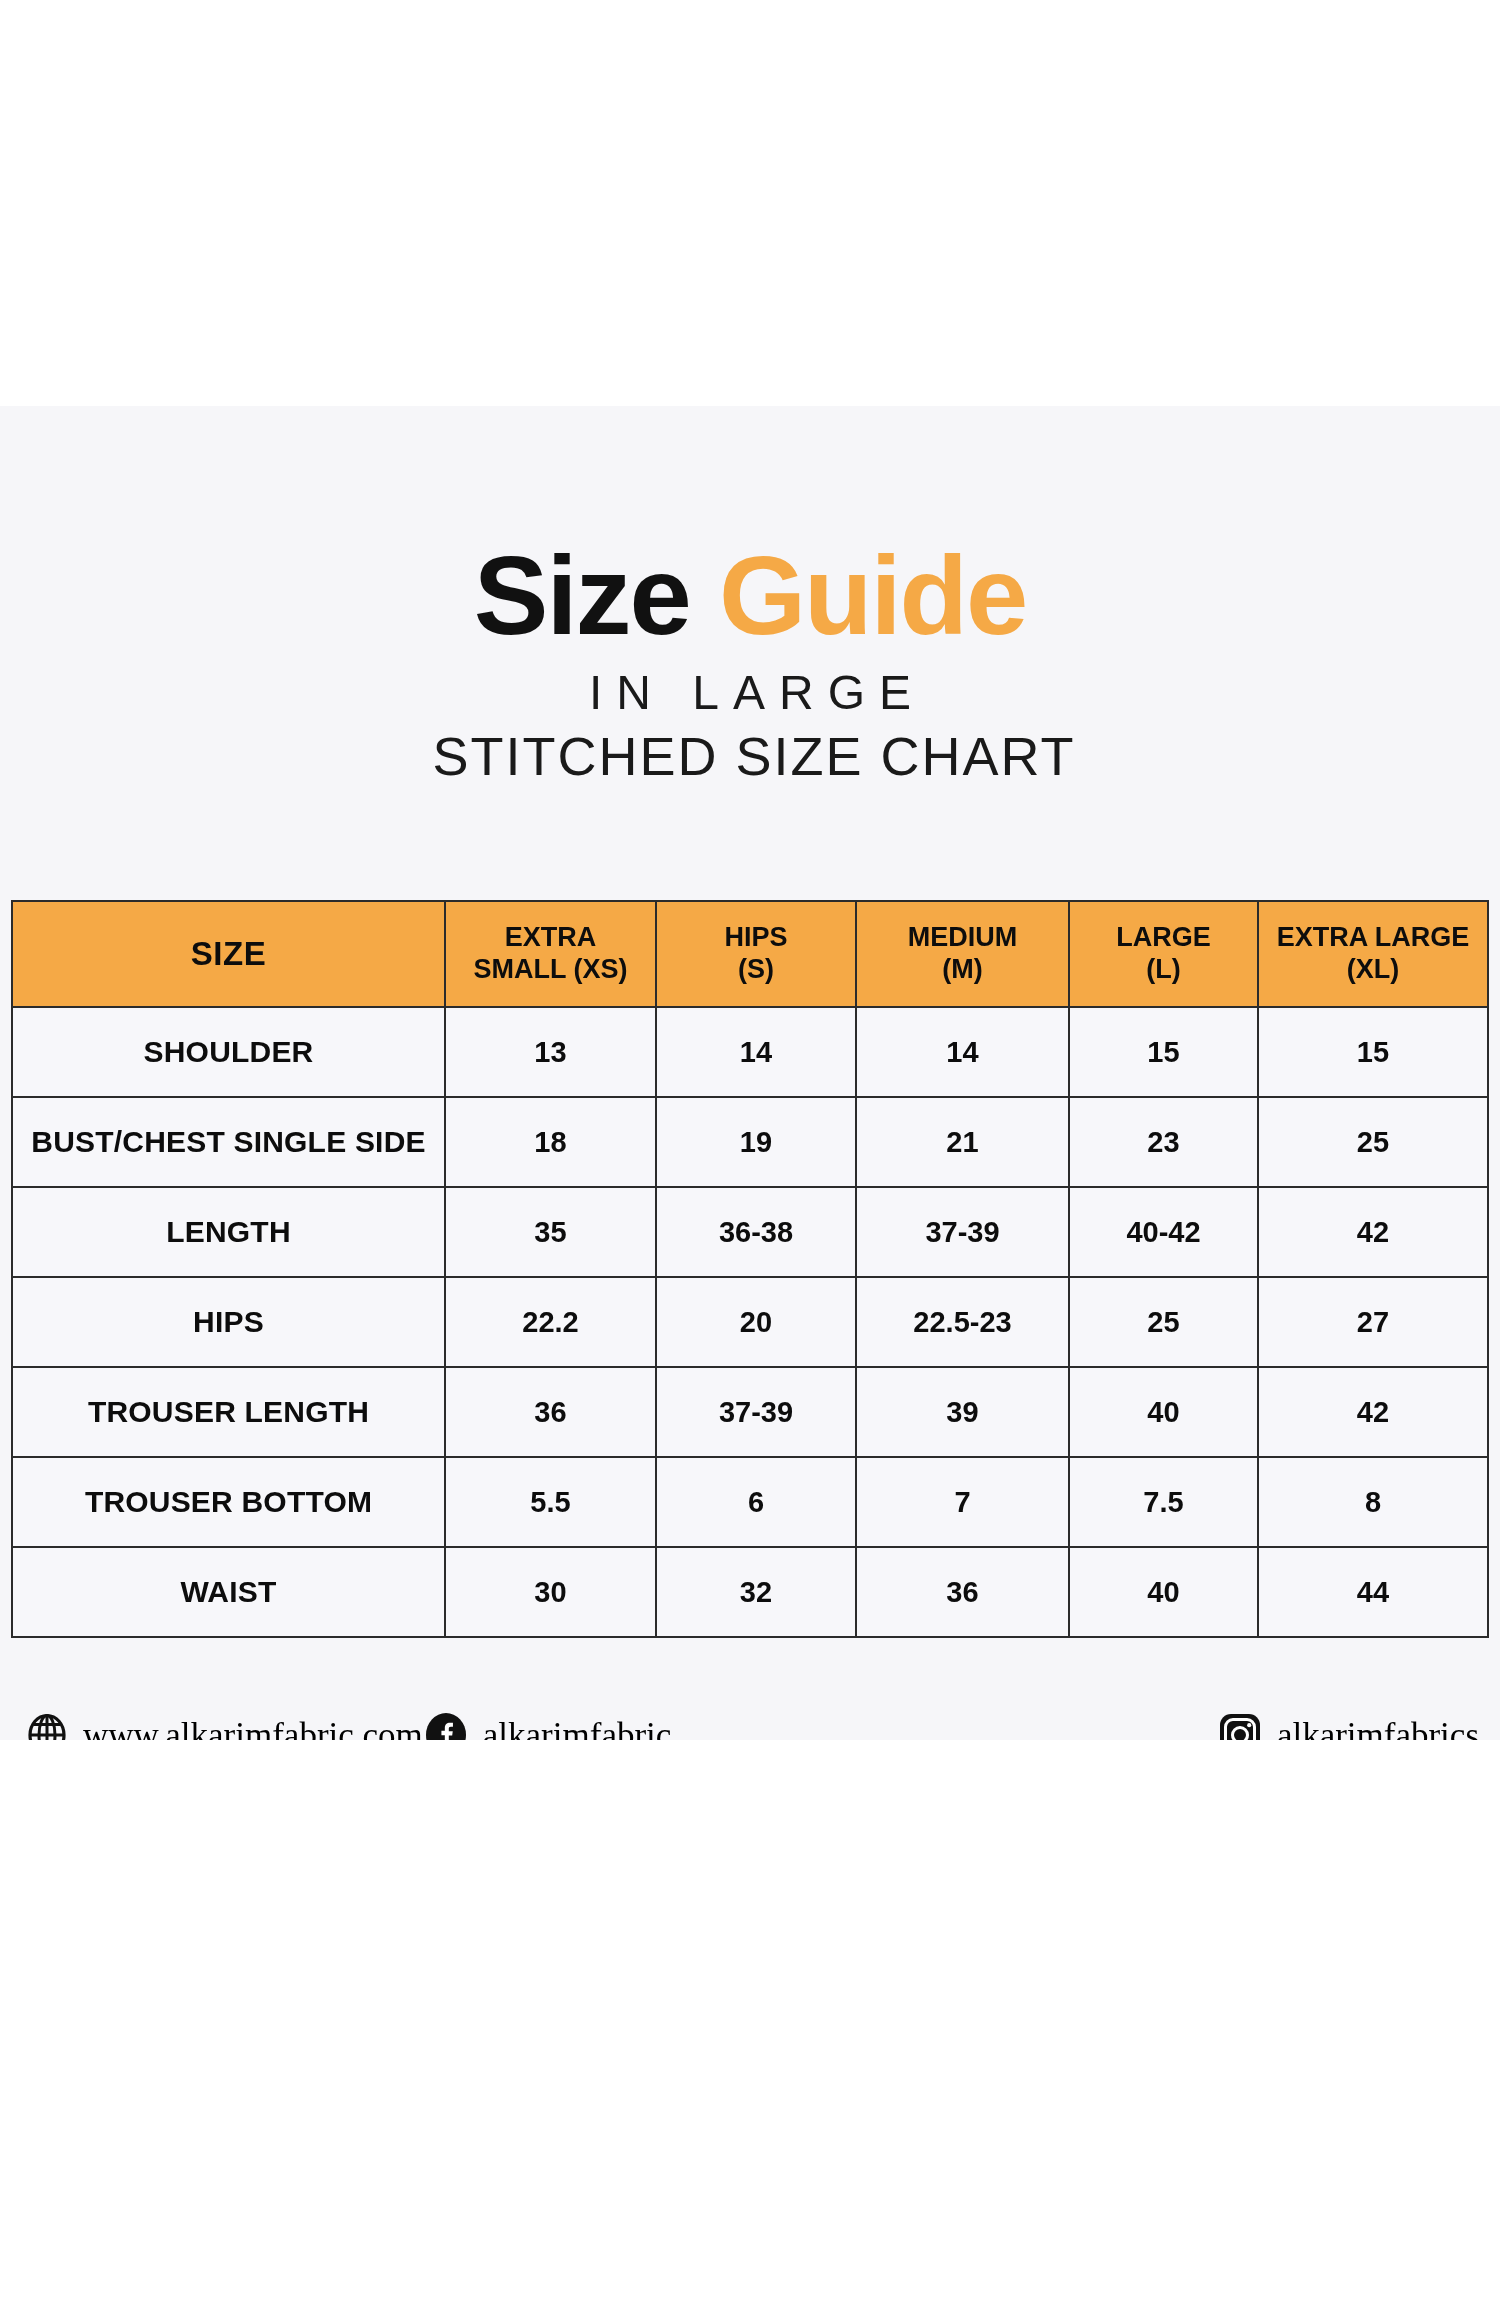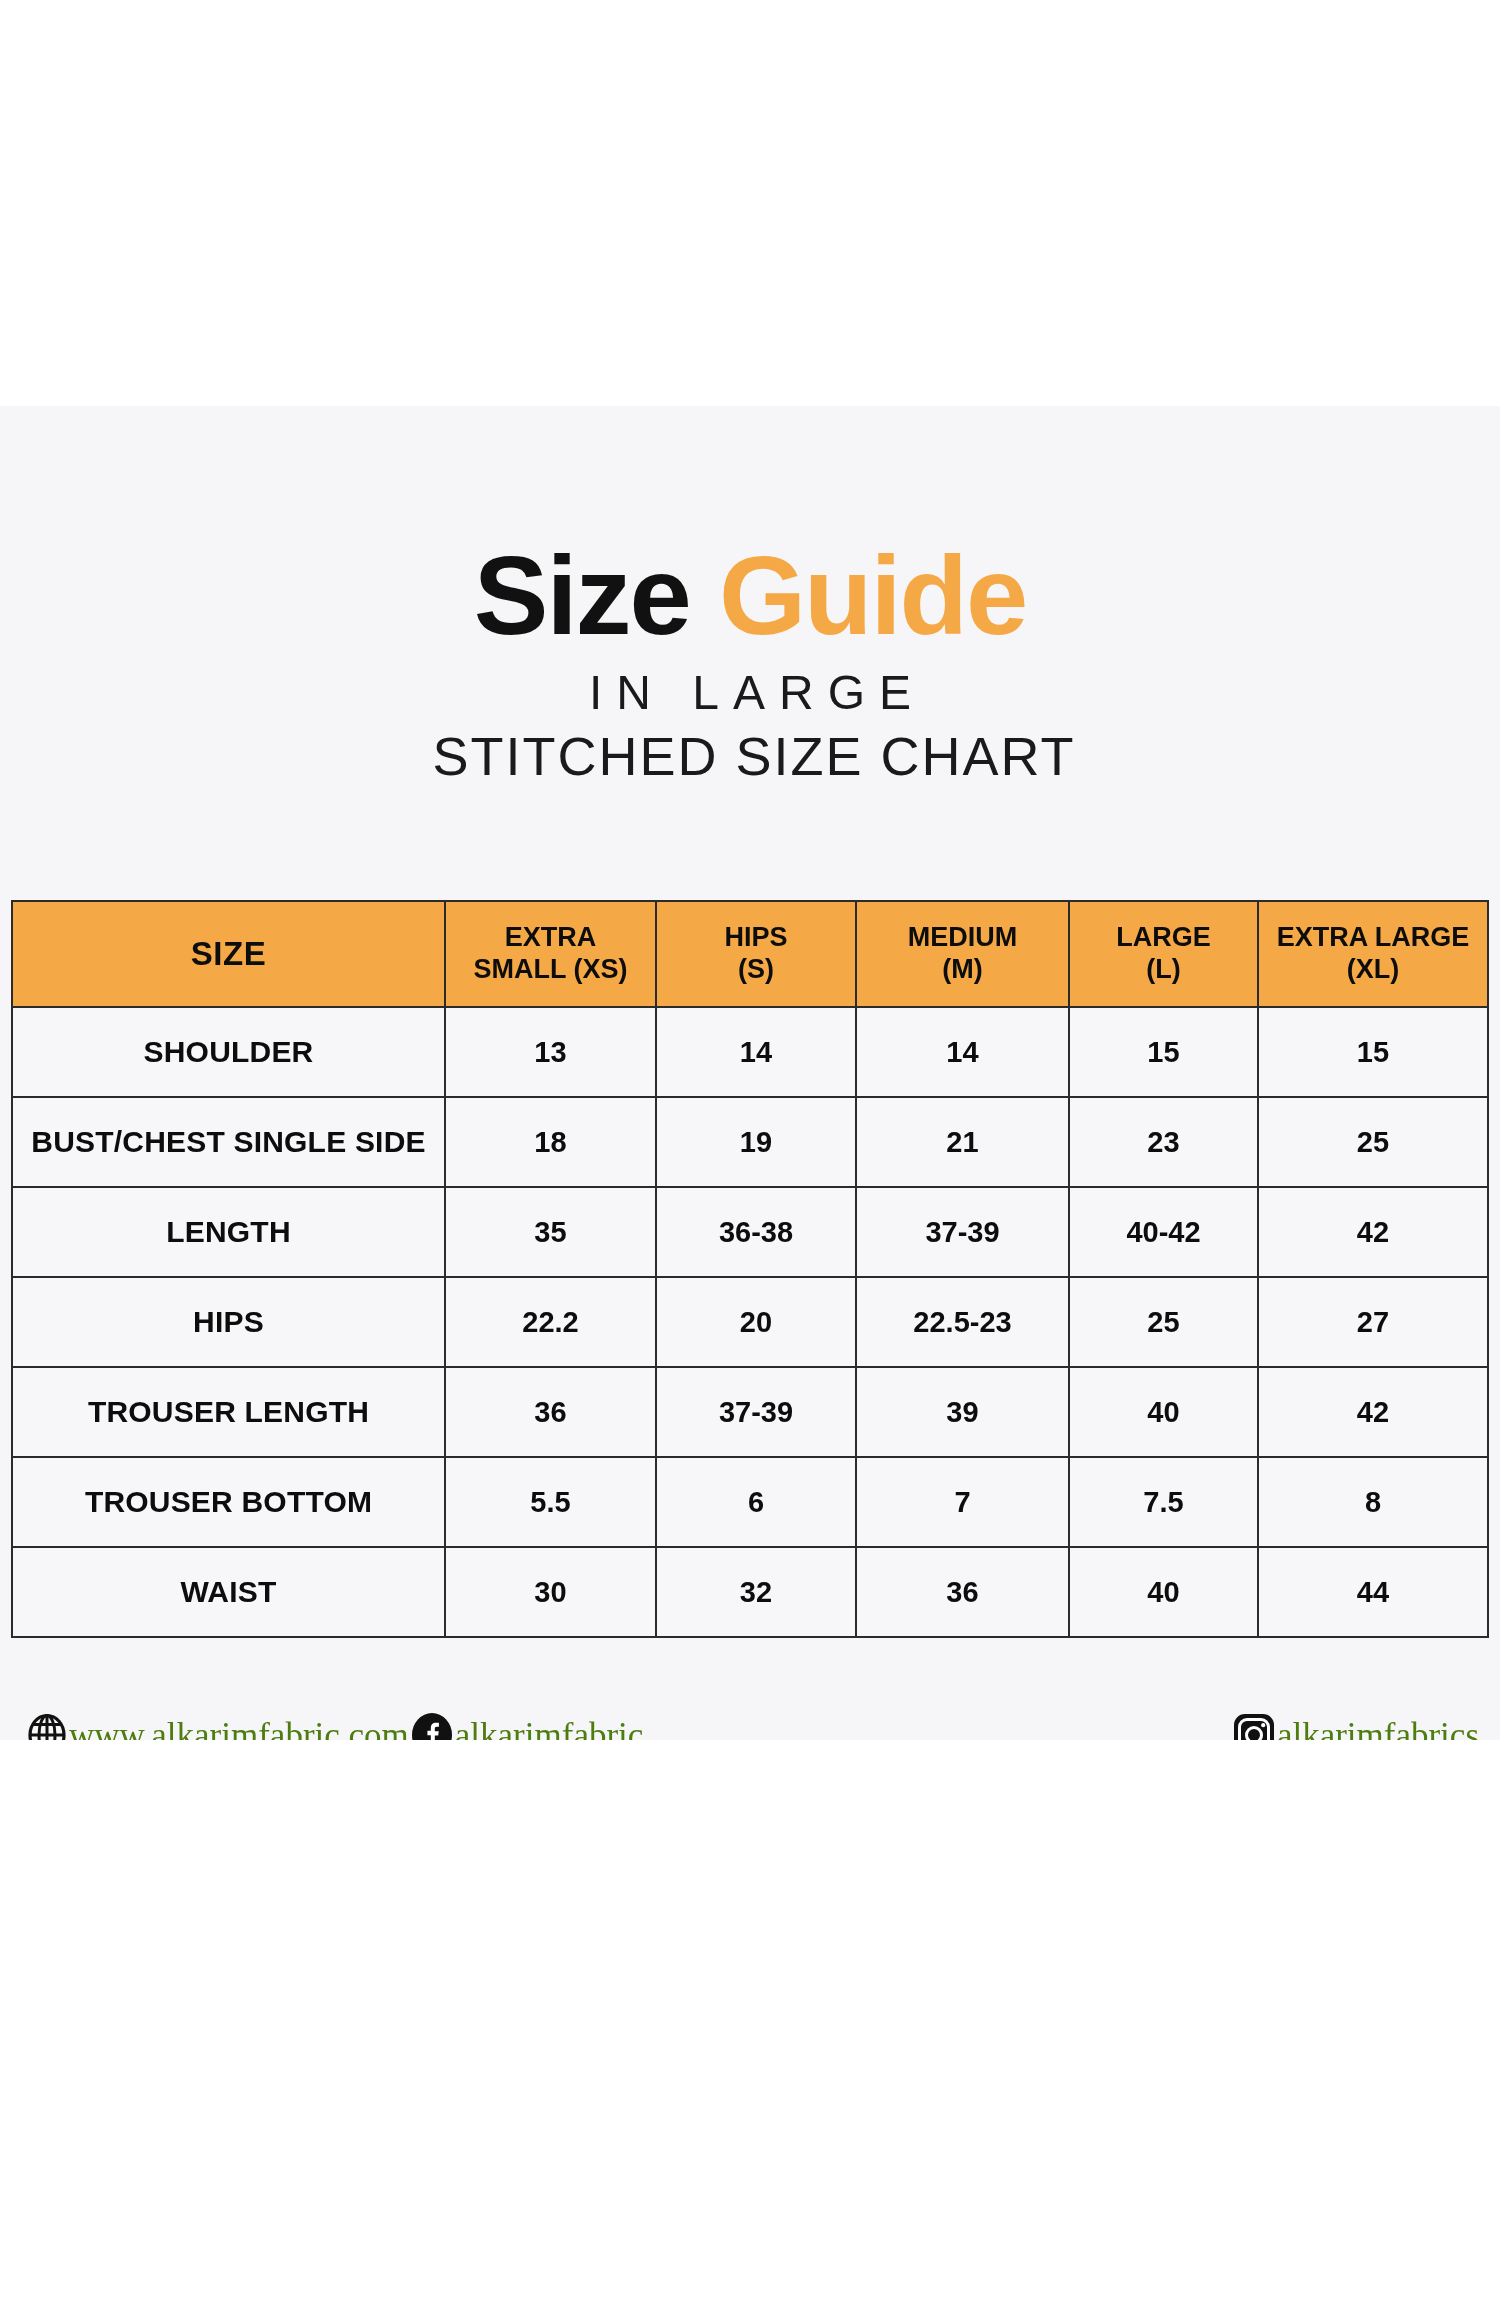--- a/index.html
+++ b/index.html
@@ -128,22 +128,22 @@
     top: 1690px;
     width: 1476px;
     height: 90px;
     display: flex;
     align-items: center;
   }
 
   .footer-item {
     display: flex;
     align-items: center;
-    gap: 0;
-    color: #4d7c0f;
+    gap: 14px;
+    color: #000000;
     font-family: "Liberation Serif", serif;
     font-size: 35px;
     line-height: 1;
     white-space: nowrap;
   }
   .footer-item.fi-web  { flex: 0 0 auto; margin-left: 14px; }
   .footer-item.fi-fb   { flex: 1 1 auto; justify-content: flex-start; }
   .footer-item.fi-ig   { flex: 0 0 auto; margin-left: auto; margin-right: 8px; }
 
   .footer-icon { flex: 0 0 auto; display: block; }

